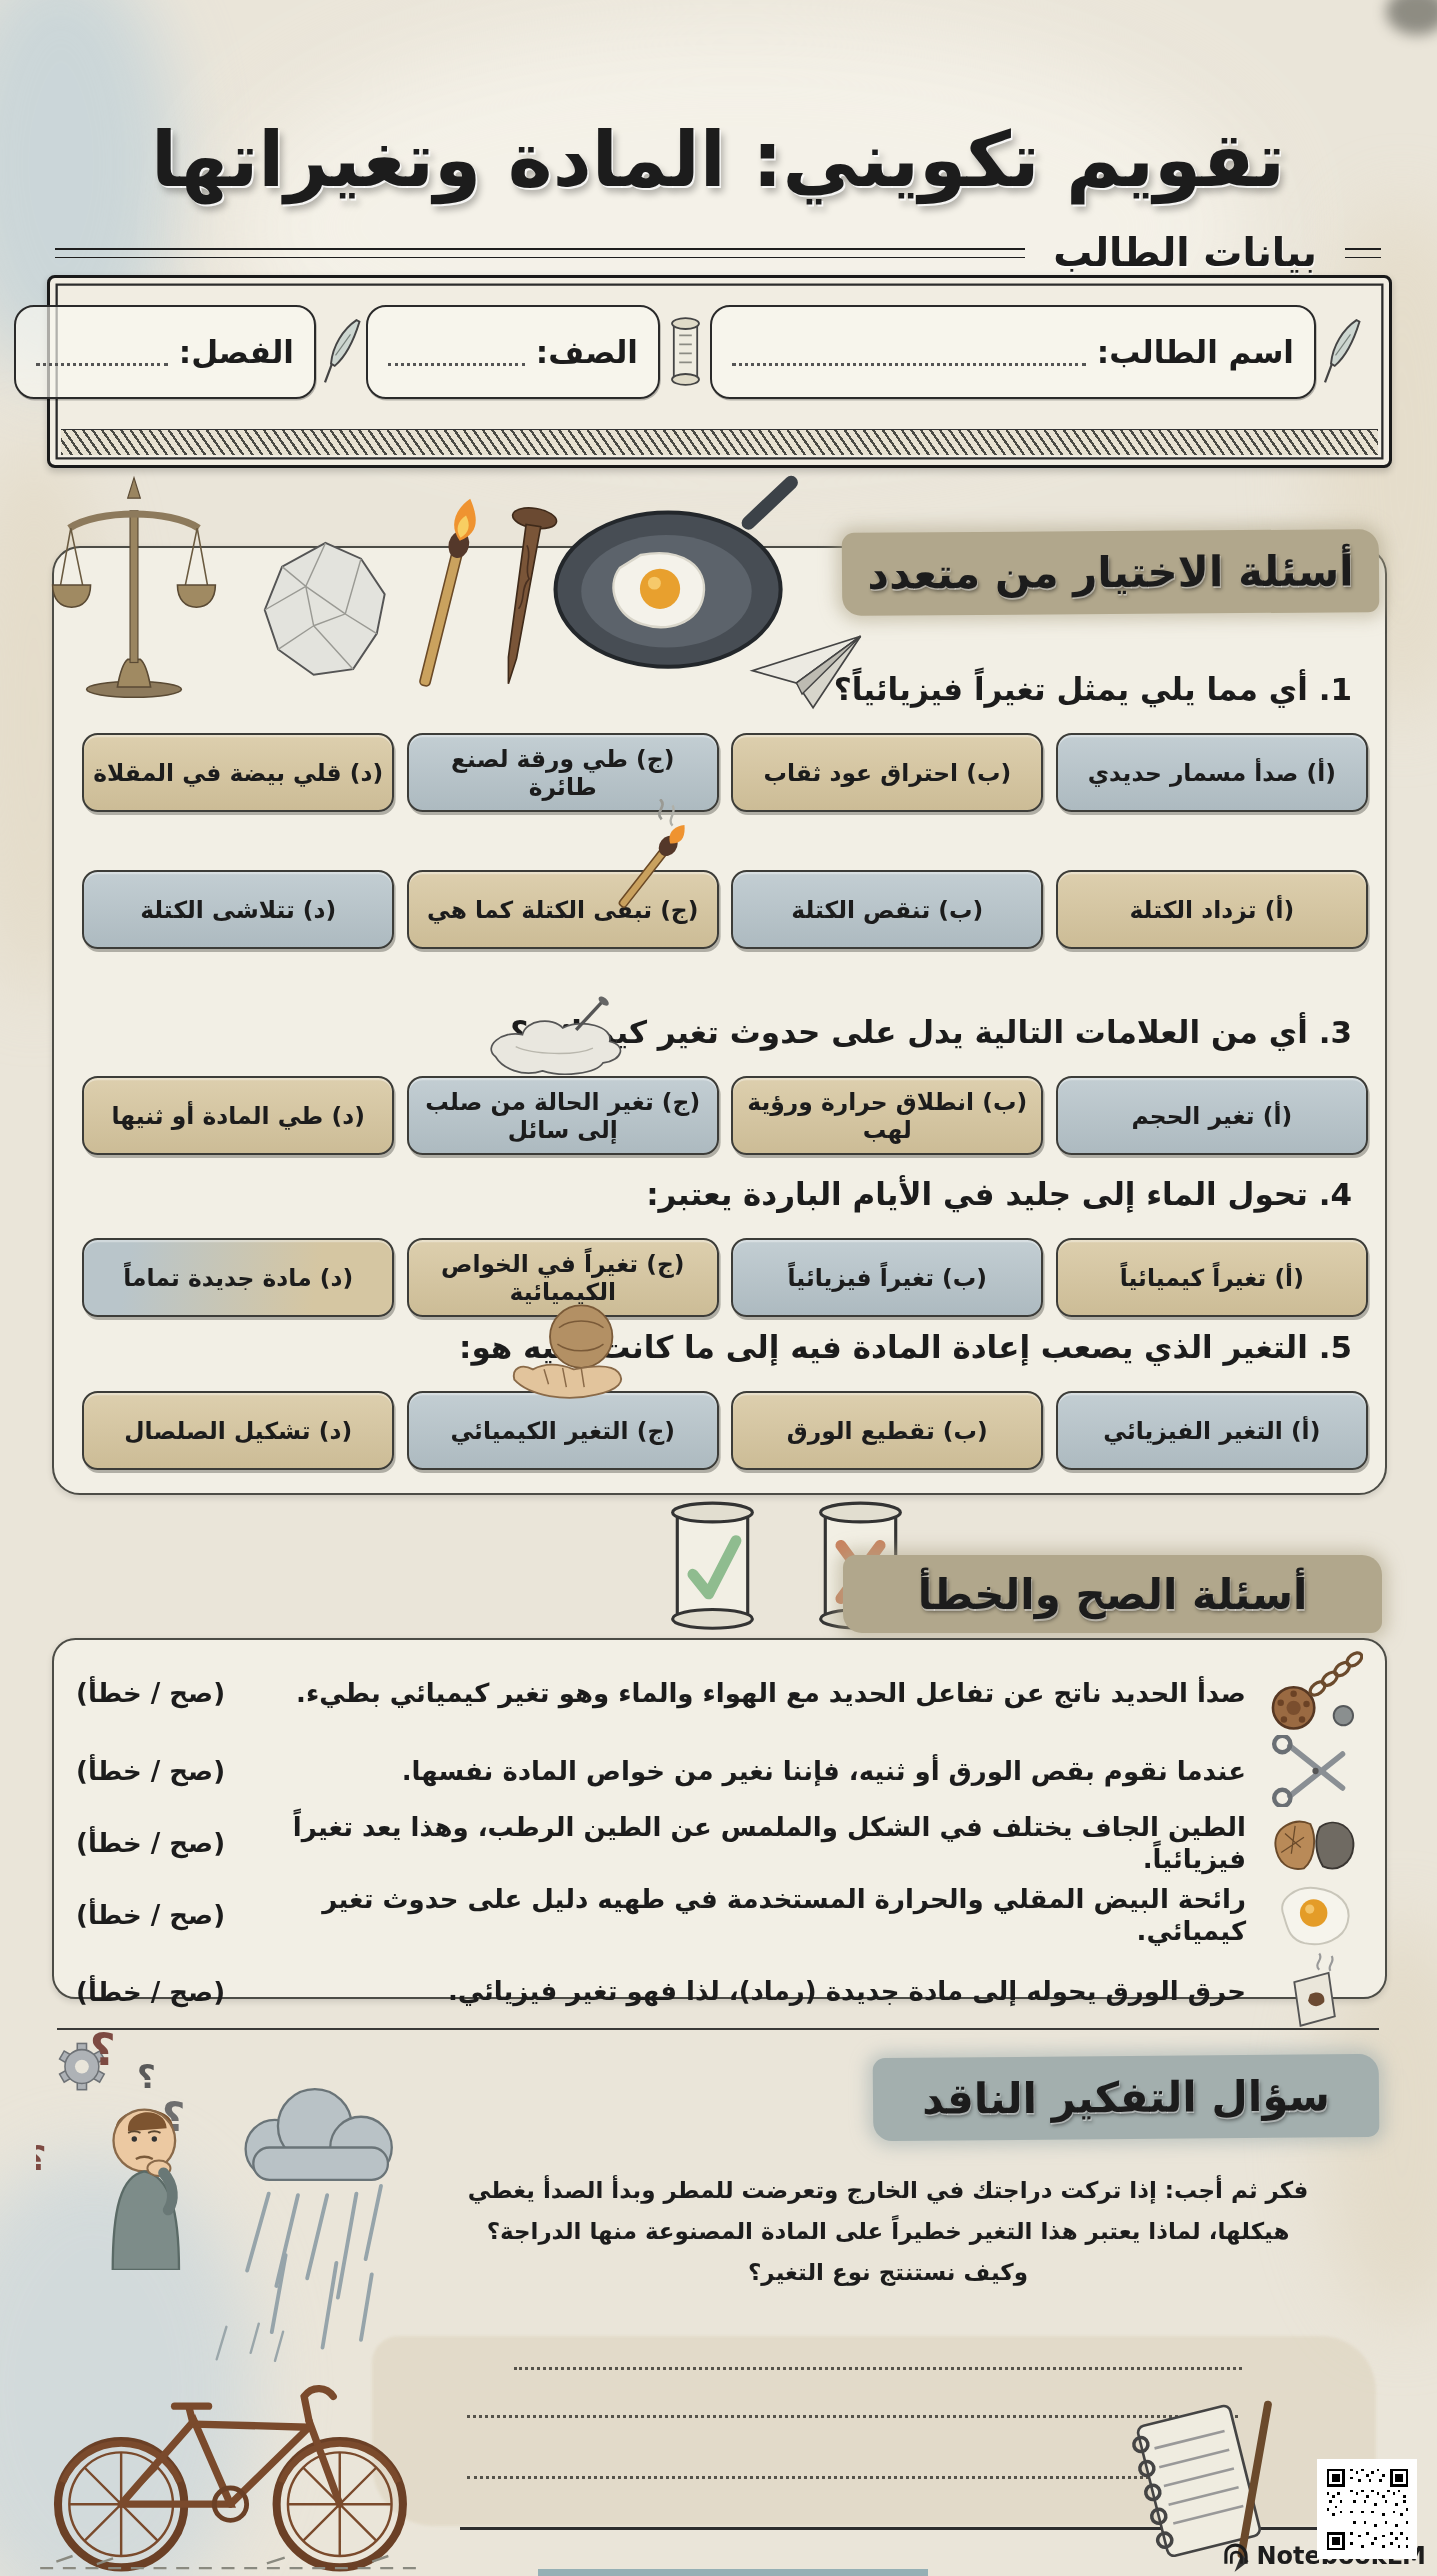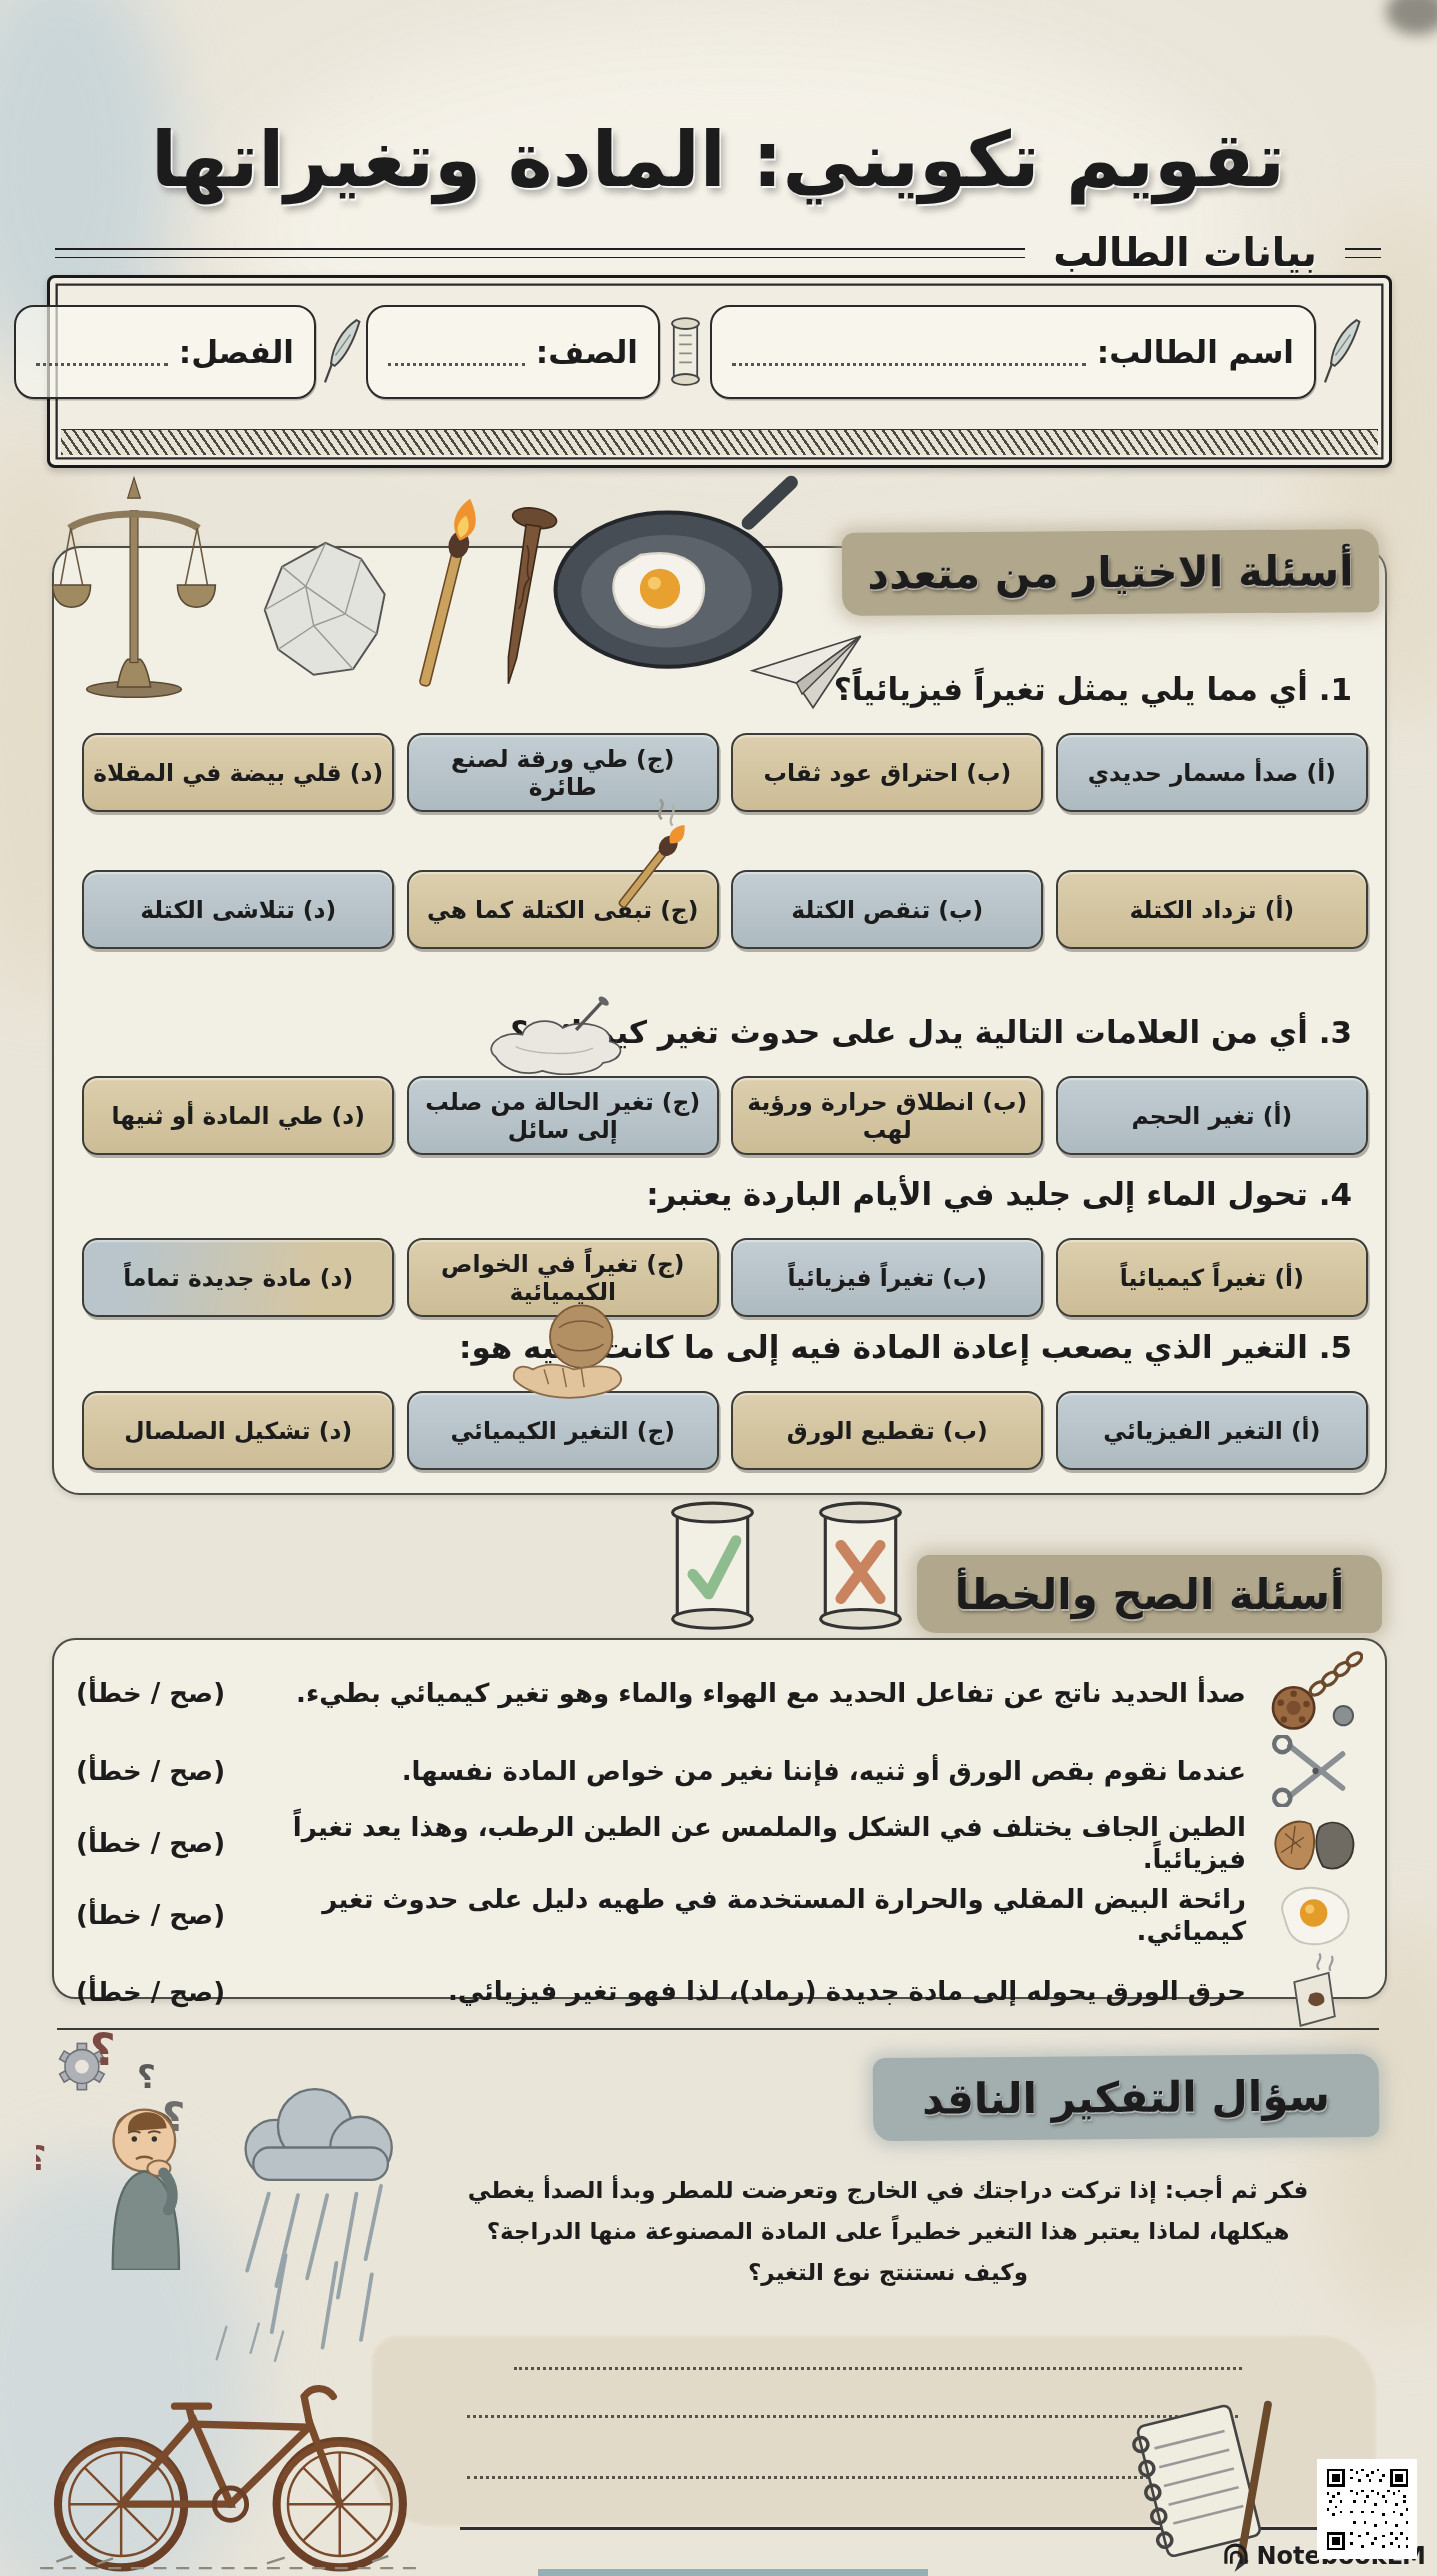--- a/index.html
+++ b/index.html
@@ -38,21 +38,21 @@
   .f-sem{flex:0 0 258px;}
   .fld-icon{flex:0 0 50px;display:flex;align-items:center;justify-content:center;margin:0 -11px;z-index:2;}
 
   .illus{position:absolute;}
   .sec-header{position:absolute;display:flex;align-items:center;justify-content:center;
               border-radius:12.5px 20px 11px 19px;}
   .sec-header span{font-size:42px;font-weight:bold;text-shadow:0.8px 1.6px 0 rgba(255,255,255,.45),1.6px 3.1px 3.9px rgba(0,0,0,.4);}
   .hd-beige{background:#b1a78c;box-shadow:0 0 15.6px 6.2px rgba(177,167,140,.55);}
   .hd-gray{background:#a3afae;box-shadow:0 0 15.6px 6.2px rgba(163,175,174,.55);}
   .mcq-head{right:58px;top:531px;width:537px;height:83px;transform:rotate(-.4deg);}
-  .tf-head{right:55px;top:1555px;width:465px;height:78px;}
+  .tf-head{right:55px;top:1555px;width:539px;height:78px;}
   .crit-head{right:58px;top:2056px;width:506px;height:83px;transform:rotate(-.5deg);}
 
   .card{position:absolute;left:53px;right:50px;border:2.3px solid #4c4c46;background:#f2efe5;
         box-shadow:0 2.3px 6.2px rgba(0,0,0,.12);}
   .mcq-card{top:546px;height:945px;border-radius:28px;}
   .tf-card{top:1638px;height:361px;border-radius:23.4px;display:flex;flex-direction:column;justify-content:space-around;padding:11px 22px;box-sizing:border-box;}
 
   .q{position:absolute;left:22px;right:11px;}
   .q1{top:116px;} .q2{top:303px;} .q3{top:459px;} .q4{top:621px;} .q5{top:774px;}
   .q-line{height:50px;display:flex;align-items:center;justify-content:flex-start;

